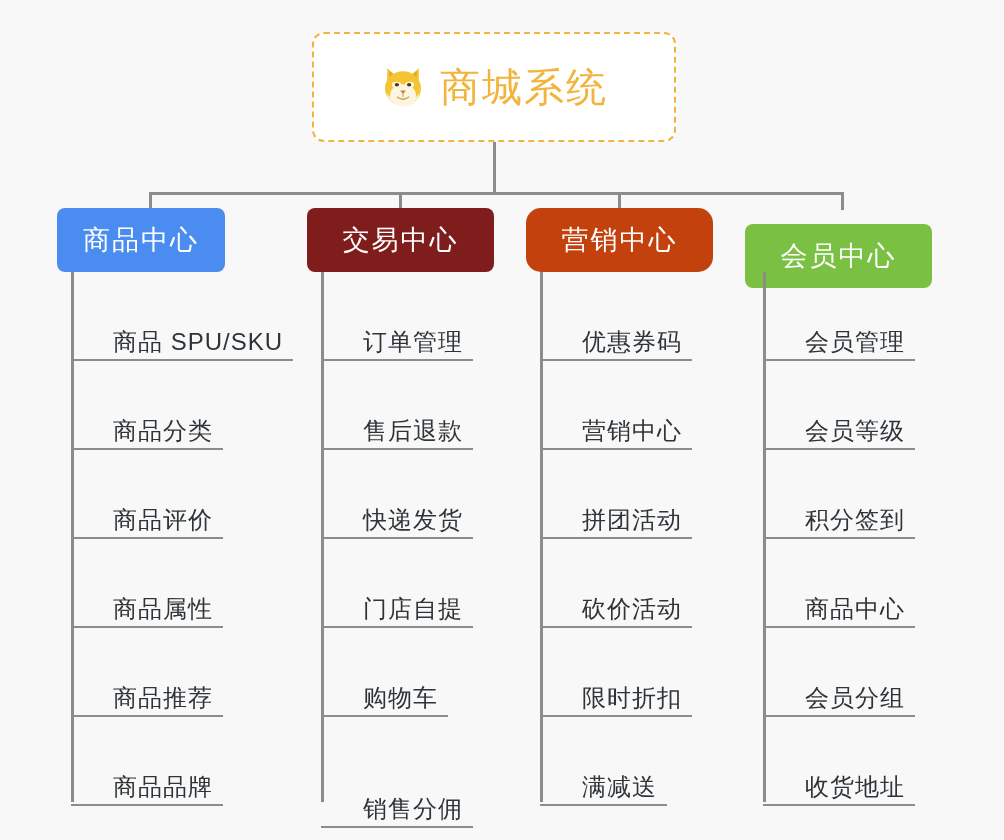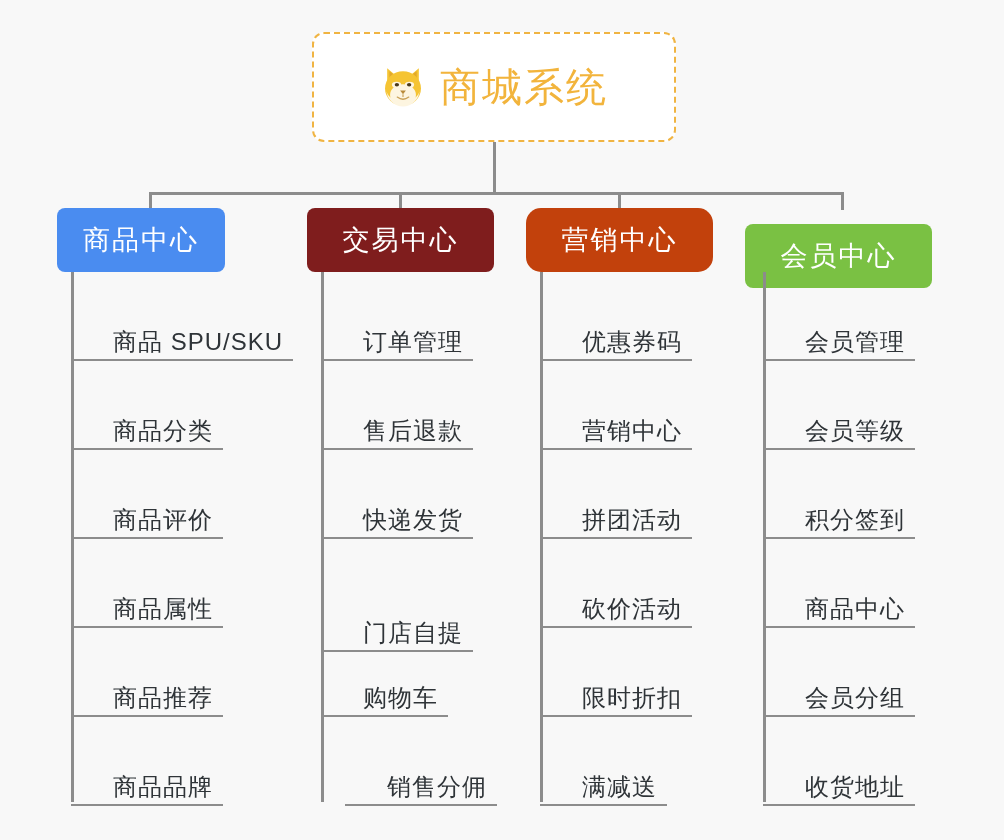--- a/index.html
+++ b/index.html
@@ -182,27 +182,27 @@
     <div class="leaf-trunk" style="height: 530px; background: rgb(140, 140, 140);"></div>
     <div class="leaf-item" style="top:0px;">
       <span class="leaf-underline" style="border-bottom-color: rgb(140, 140, 140);"><span class="leaf-label">订单管理</span></span>
     </div>
     <div class="leaf-item" style="top:89px;">
       <span class="leaf-underline" style="border-bottom-color: rgb(140, 140, 140);"><span class="leaf-label">售后退款</span></span>
     </div>
     <div class="leaf-item" style="top:178px;">
       <span class="leaf-underline" style="border-bottom-color: rgb(140, 140, 140);"><span class="leaf-label">快递发货</span></span>
     </div>
-    <div class="leaf-item" style="top:267px;margin-top:24px;">
+    <div class="leaf-item" style="top:267px;">
       <span class="leaf-underline" style="border-bottom-color: rgb(140, 140, 140);"><span class="leaf-label">门店自提</span></span>
     </div>
     <div class="leaf-item" style="top:356px;">
       <span class="leaf-underline" style="border-bottom-color: rgb(140, 140, 140);"><span class="leaf-label">购物车</span></span>
     </div>
-    <div class="leaf-item" style="top:445px;padding-left:24px;">
+    <div class="leaf-item" style="top:467px;">
       <span class="leaf-underline" style="border-bottom-color: rgb(140, 140, 140);"><span class="leaf-label">销售分佣</span></span>
     </div>
   </div>
 
   <div class="leaf-col" style="left:540px;">
     <div class="leaf-trunk" style="height: 530px; background: rgb(140, 140, 140);"></div>
     <div class="leaf-item" style="top:0px;">
       <span class="leaf-underline" style="border-bottom-color: rgb(140, 140, 140);"><span class="leaf-label">优惠券码</span></span>
     </div>
     <div class="leaf-item" style="top:89px;">

